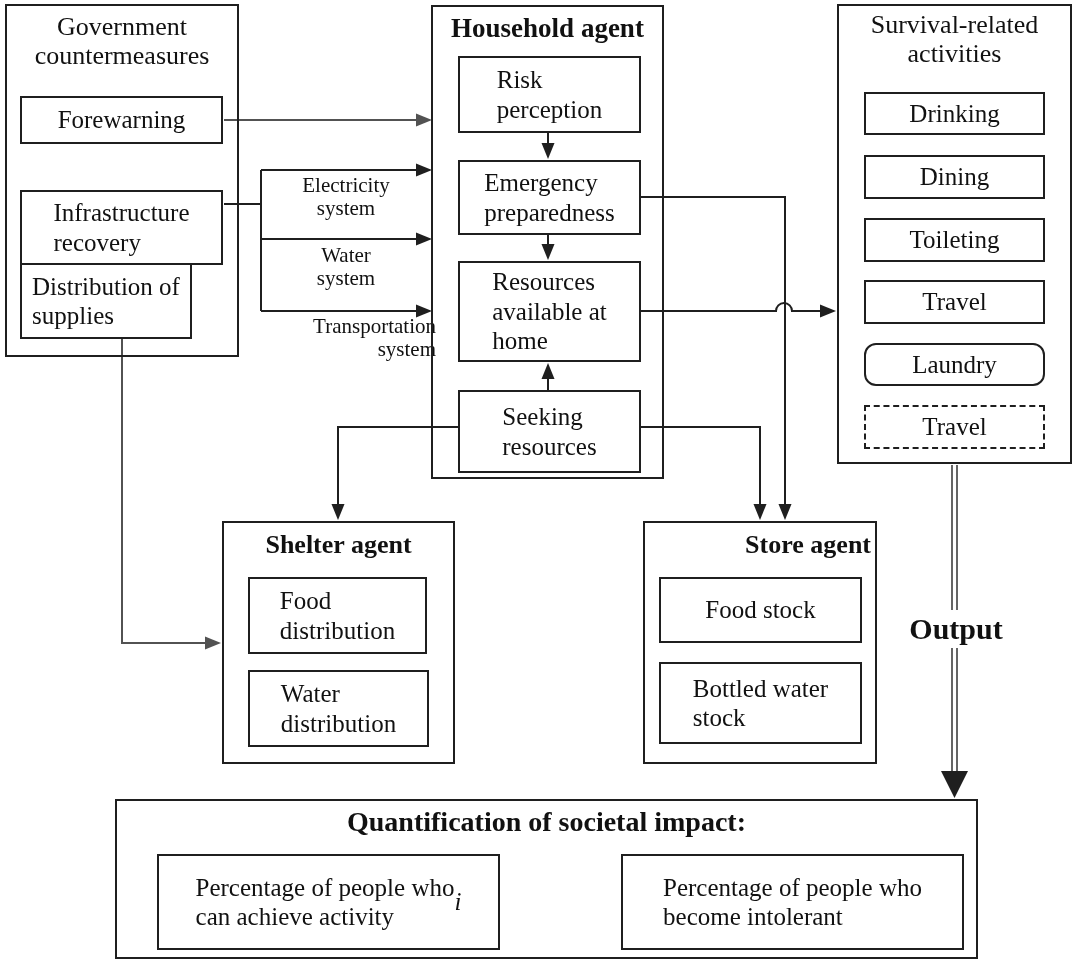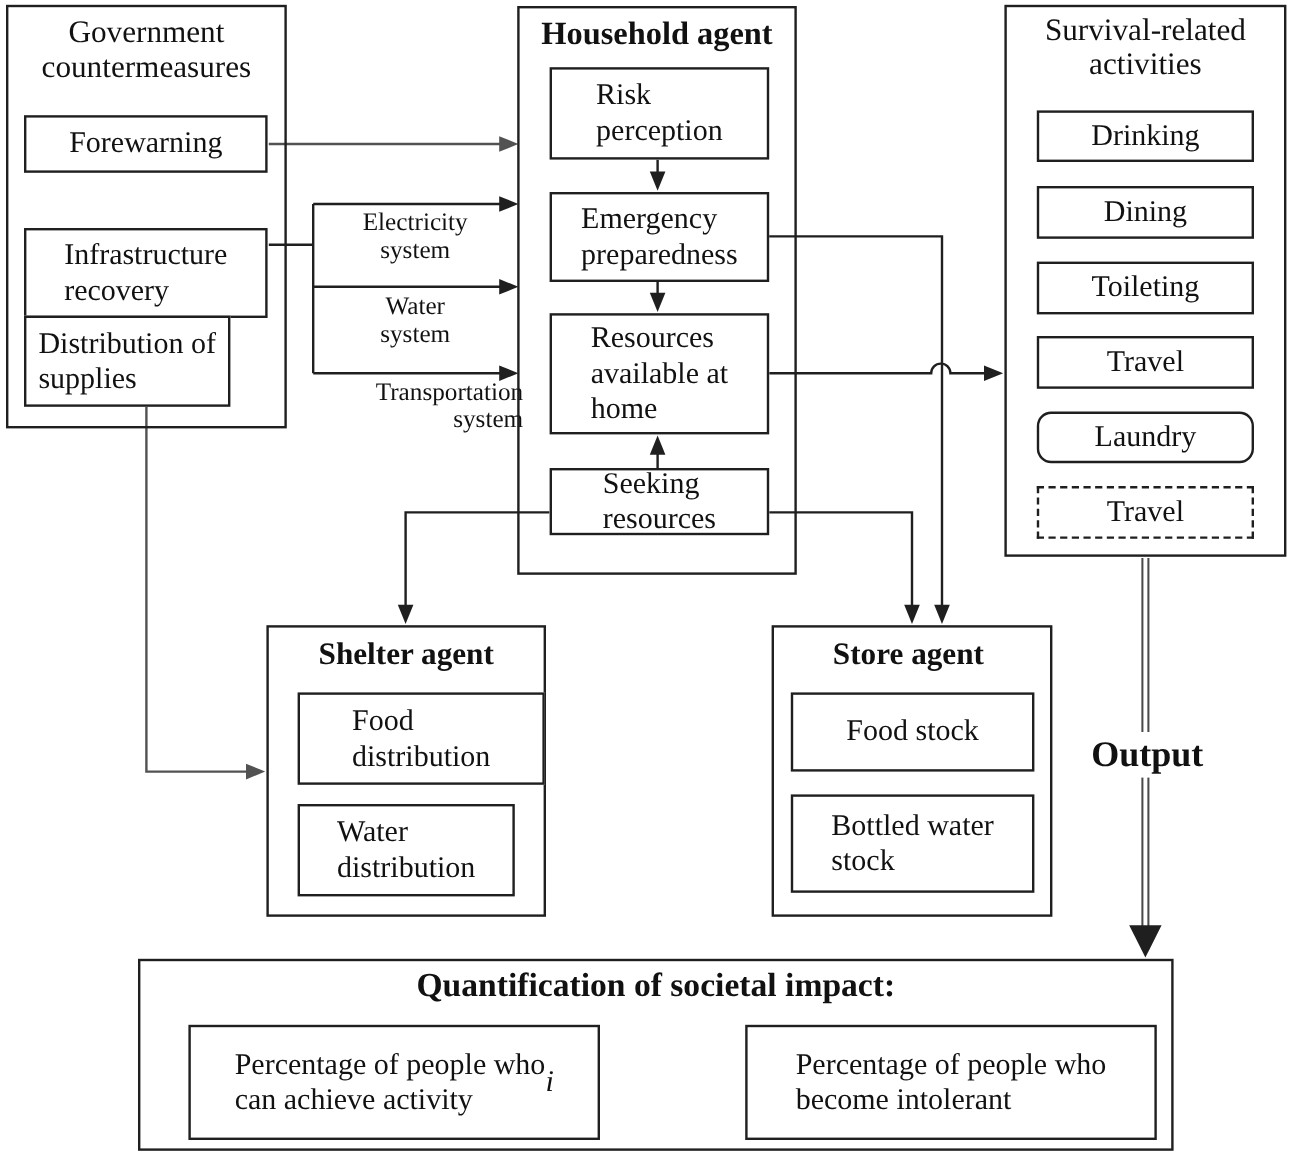--- a/index.html
+++ b/index.html
@@ -54,38 +54,38 @@
   
   #lbl-elec{left:262px;top:174px;width:168px;}
   #lbl-water{left:262px;top:244px;width:168px;}
   #lbl-trans{left:260px;top:315px;width:176px;text-align:right;}
   
   #hh-box{left:431px;top:5px;width:233px;height:474px;}
   #hh-title{left:431px;top:13px;width:233px;font-size:27px;}
   #b-risk{left:458px;top:56px;width:183px;height:77px;}
   #b-emerg{left:458px;top:160px;width:183px;height:75px;}
   #b-resources{left:458px;top:261px;width:183px;height:101px;}
-  #b-seeking{left:458px;top:390px;width:183px;height:56px;}
+  #b-seeking{left:458px;top:390px;width:183px;height:83px;}
   
   #sv-box{left:837px;top:4px;width:235px;height:460px;}
   #sv-title{left:837px;top:10px;width:235px;}
   #b-drinking{left:864px;top:92px;width:181px;height:43px;}
   #b-dining{left:864px;top:155px;width:181px;height:44px;}
   #b-toileting{left:864px;top:218px;width:181px;height:44px;}
   #b-bathing{left:864px;top:280px;width:181px;height:44px;}
   #b-laundry{left:864px;top:343px;width:181px;height:43px;border-radius:12px;}
   #b-travel{left:864px;top:405px;width:181px;height:44px;}
   
   #sh-box{left:222px;top:521px;width:233px;height:243px;}
   #sh-title{left:222px;top:530px;width:233px;}
-  #b-fooddist{left:248px;top:577px;width:206px;height:77px;}
+  #b-fooddist{left:248px;top:577px;width:179px;height:77px;}
   #b-waterdist{left:248px;top:670px;width:181px;height:77px;}
   
   #st-box{left:643px;top:521px;width:234px;height:243px;}
-  #st-title{left:643px;top:530px;width:228px;}
+  #st-title{left:643px;top:530px;width:228px;text-align:right;}
   #b-foodstock{left:659px;top:577px;width:203px;height:66px;}
   #b-bottled{left:659px;top:662px;width:203px;height:82px;}
   
   #output-label{
     position:absolute;left:894px;top:610px;width:124px;
     text-align:center;font-size:30px;font-weight:bold;
     background:var(--bg);padding:2px 0;
   }
   
   #q-box{left:115px;top:799px;width:863px;height:160px;}

